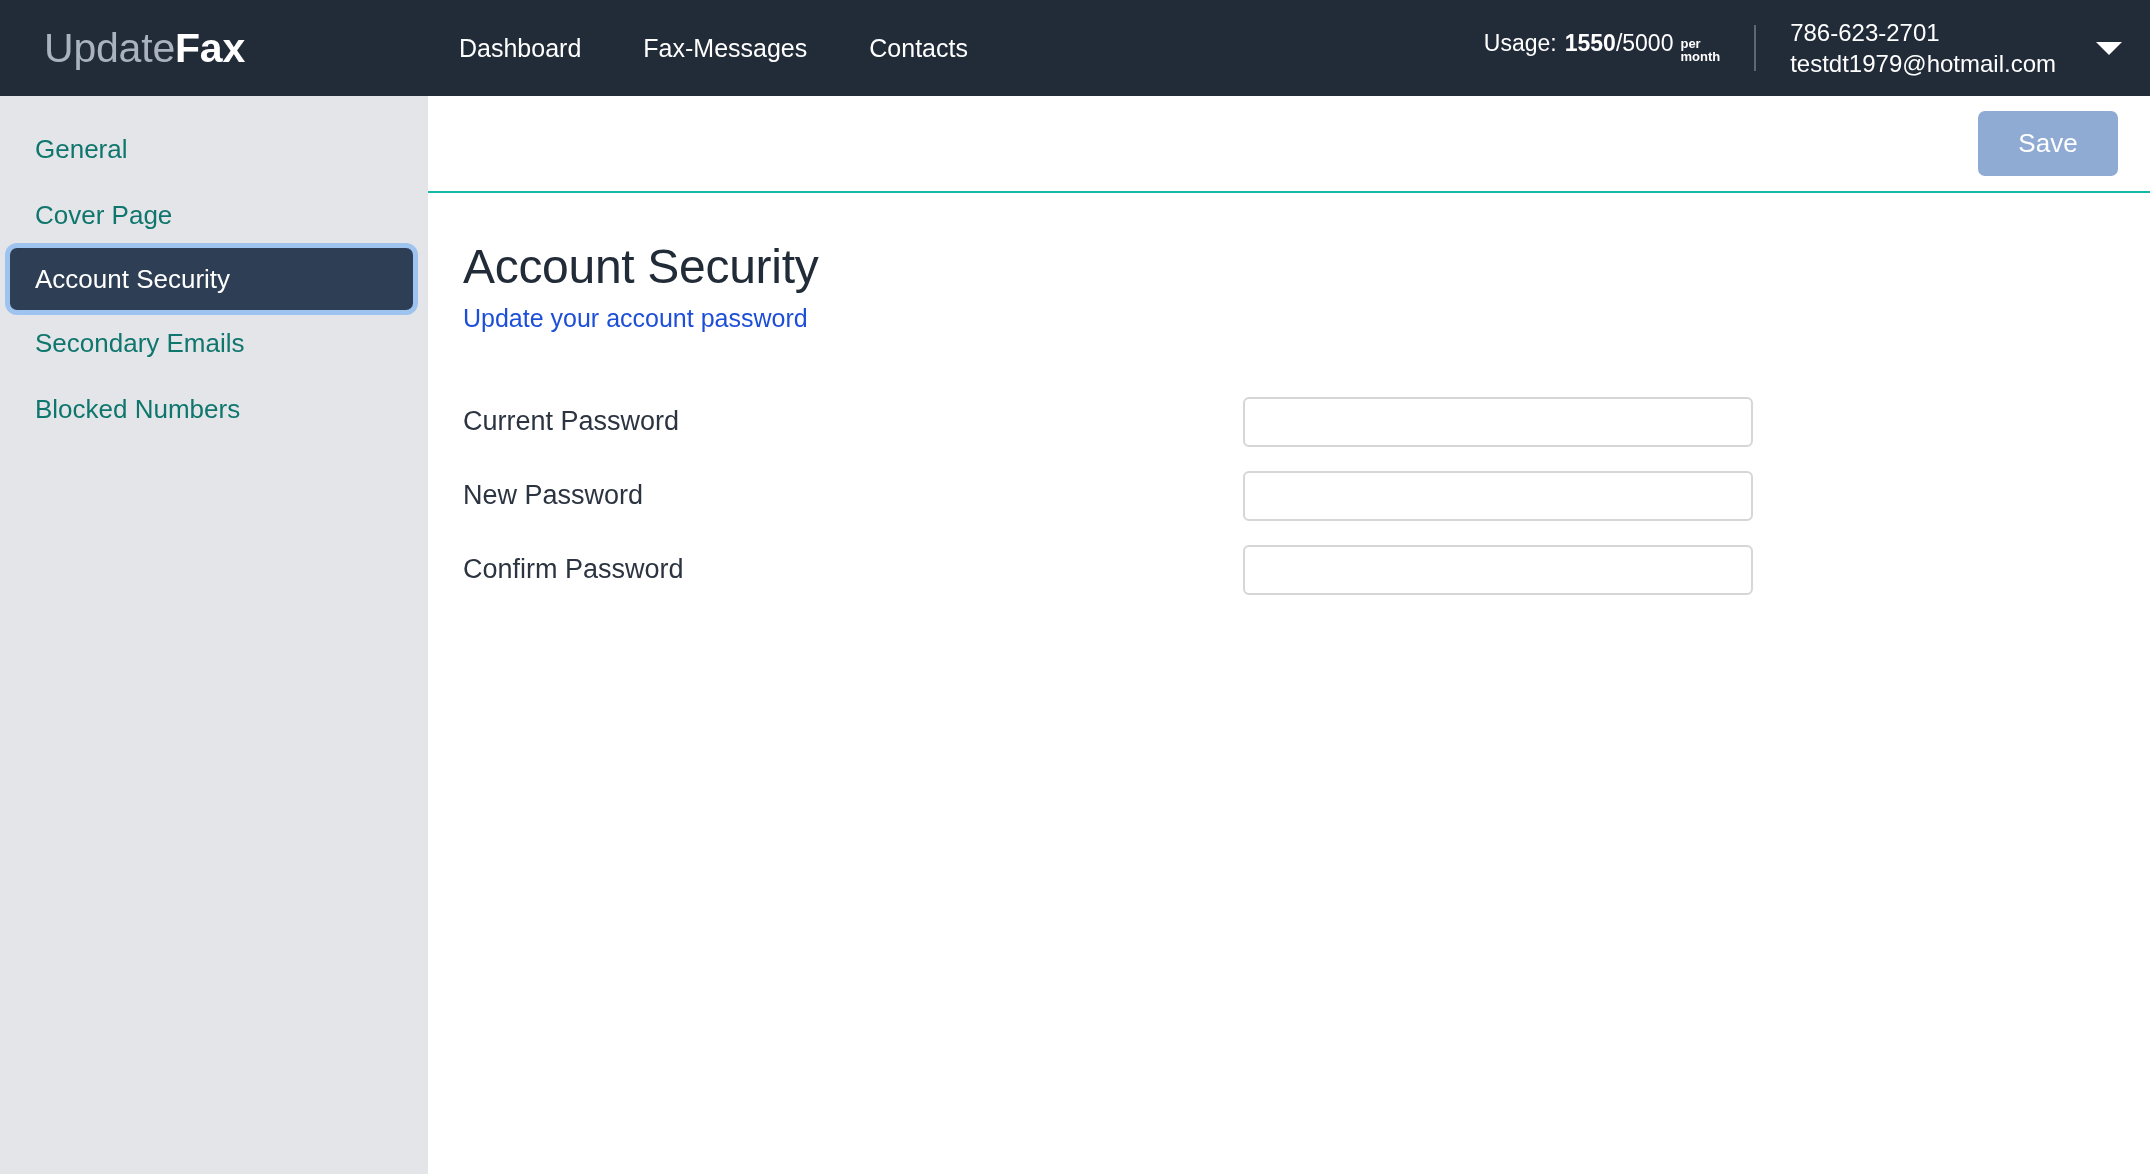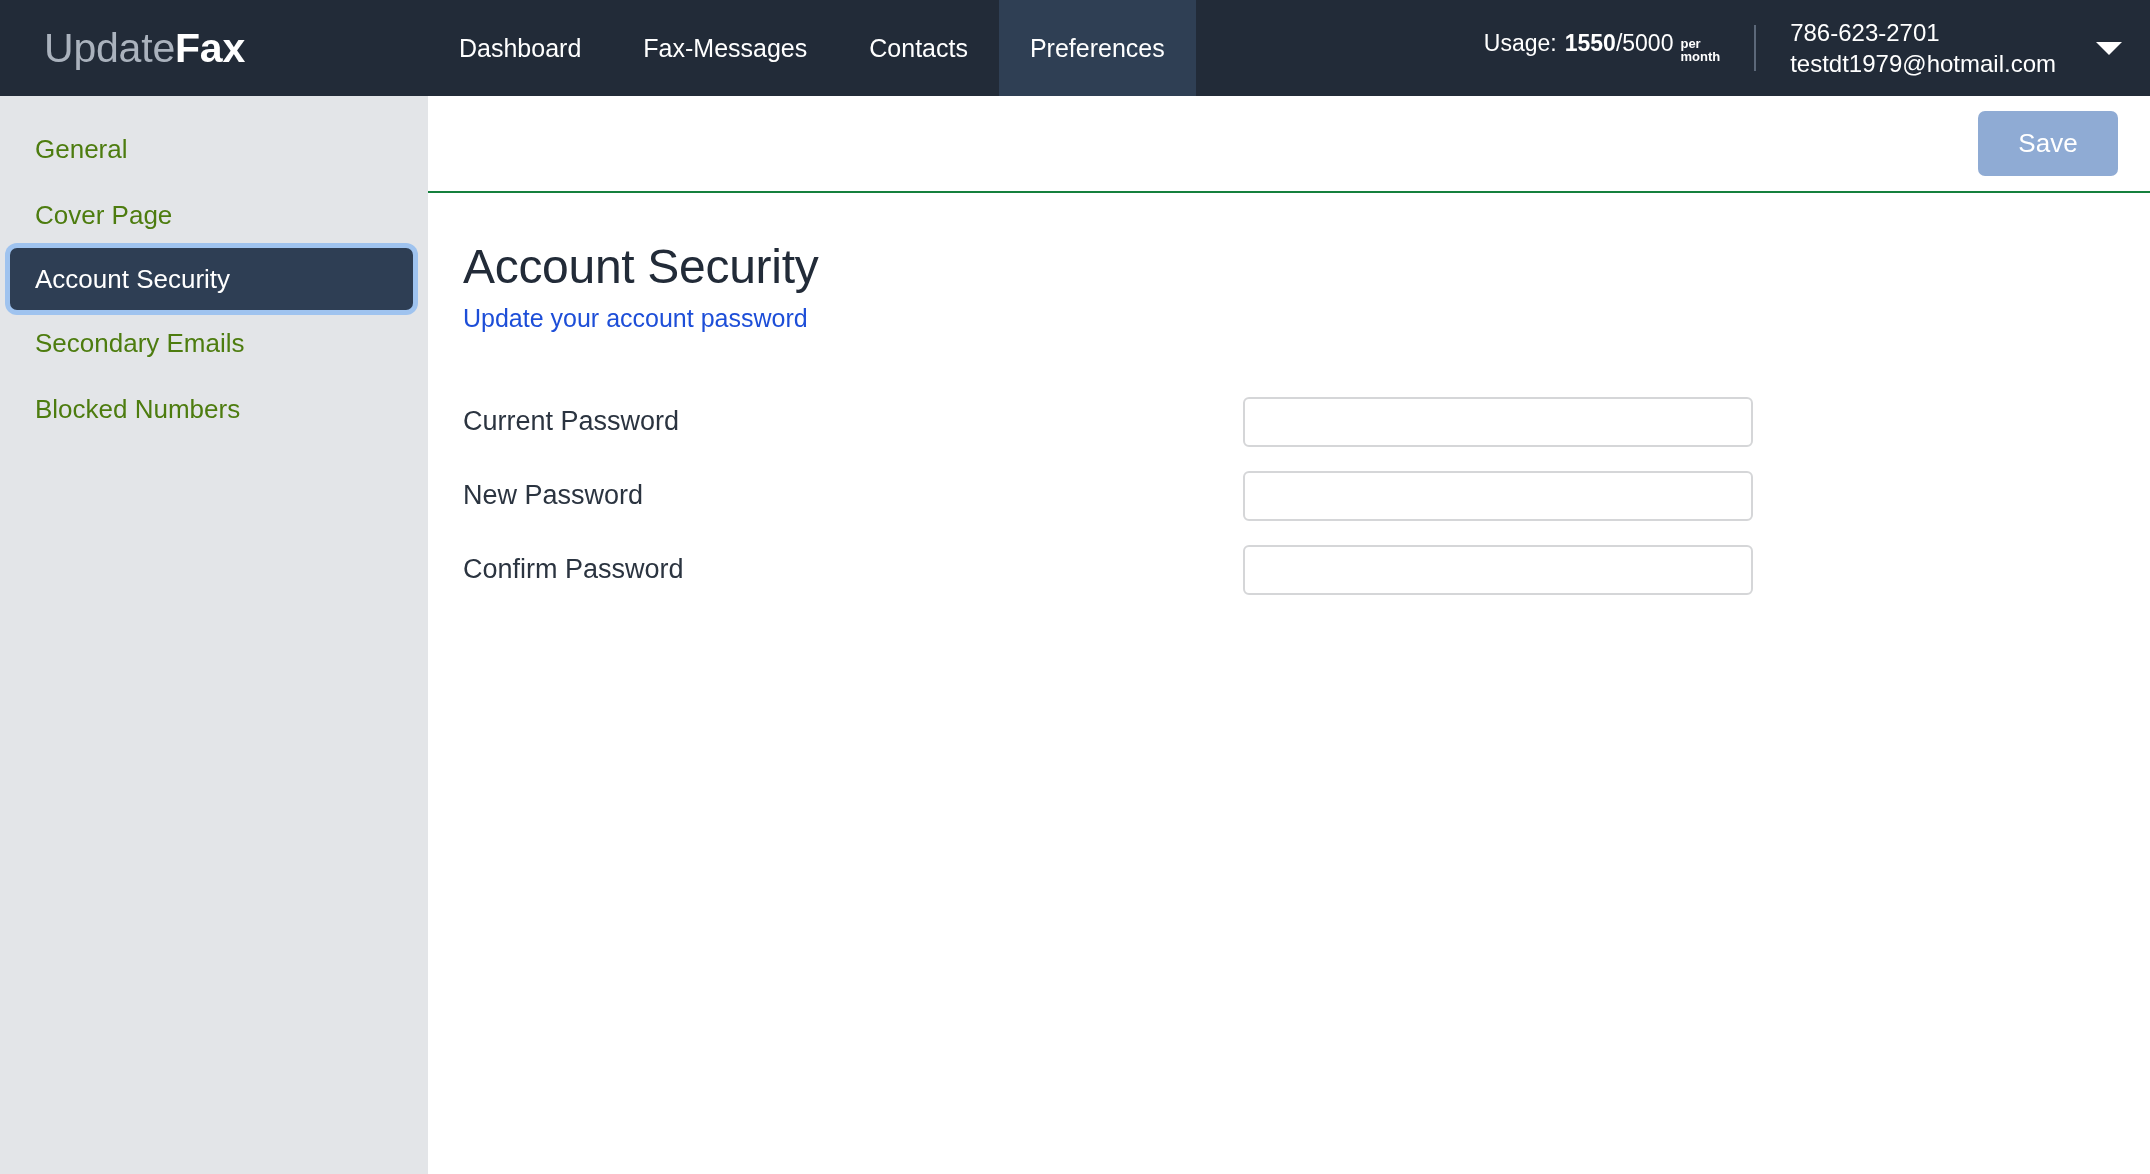--- a/index.html
+++ b/index.html
@@ -150,21 +150,21 @@
     padding-top: 20px;
     display: flex;
     flex-direction: column;
   }
   .side-item {
     height: 66px;
     display: flex;
     align-items: center;
     padding-left: 35px;
     font-size: 26px;
-    color: #4d7c0f;
+    color: #0f766e;
     cursor: pointer;
     white-space: nowrap;
   }
   .side-item.active {
     margin: 0 15px 0 10px;
     padding-left: 25px;
     background: #2e3e54;
     color: #ffffff;
     border-radius: 7px;
     box-shadow: 0 0 0 5px #9fc3ef;
@@ -180,21 +180,21 @@
     min-width: 0;
   }
 
   .action-bar {
     height: 97px;
     flex: 0 0 97px;
     display: flex;
     align-items: center;
     justify-content: flex-end;
     padding-right: 32px;
-    border-bottom: 2px solid #15803d;
+    border-bottom: 2px solid #14b8a6;
   }
 
   .save-btn {
     width: 140px;
     height: 65px;
     background: #8fabd4;
     color: #ffffff;
     font-size: 26px;
     font-family: "Liberation Sans", sans-serif;
     border: none;
@@ -263,21 +263,20 @@
     <div class="brand">
       <div class="brand-text">
         <span class="brand-light">Update</span><span class="brand-bold">Fax</span>
       </div>
     </div>
 
     <div class="nav-tabs">
       <div class="nav-tab">Dashboard</div>
       <div class="nav-tab">Fax-Messages</div>
       <div class="nav-tab">Contacts</div>
-      <div class="nav-tab active">Preferences</div>
     </div>
 
     <div class="nav-right">
 
       <div class="usage">
         <span class="usage-label">Usage:</span>
         <span class="usage-used">1550</span>
         <span class="usage-sep">/</span>
         <span class="usage-total">5000</span>
         <span class="usage-period">

